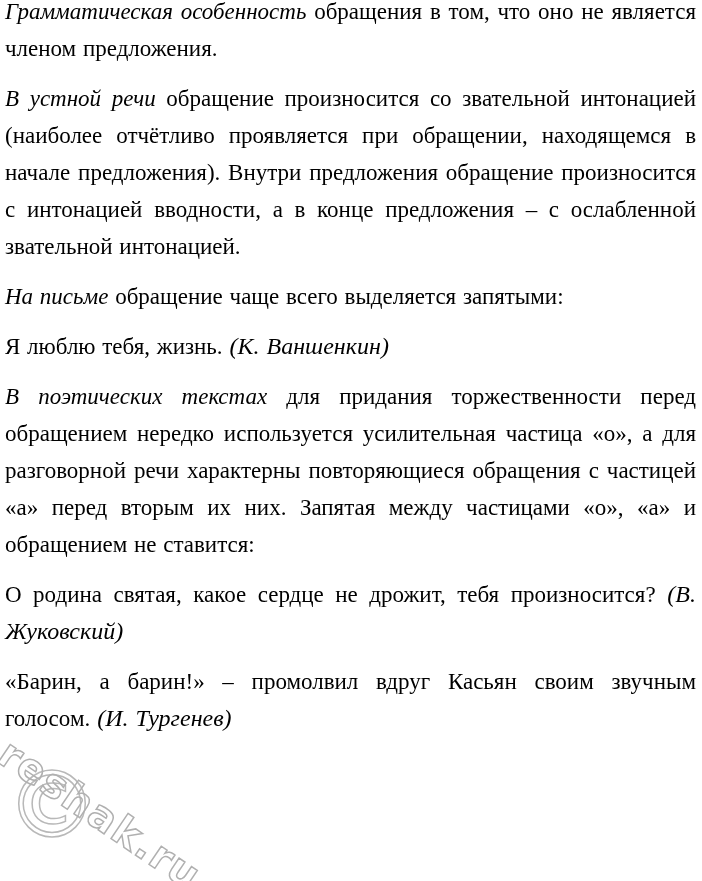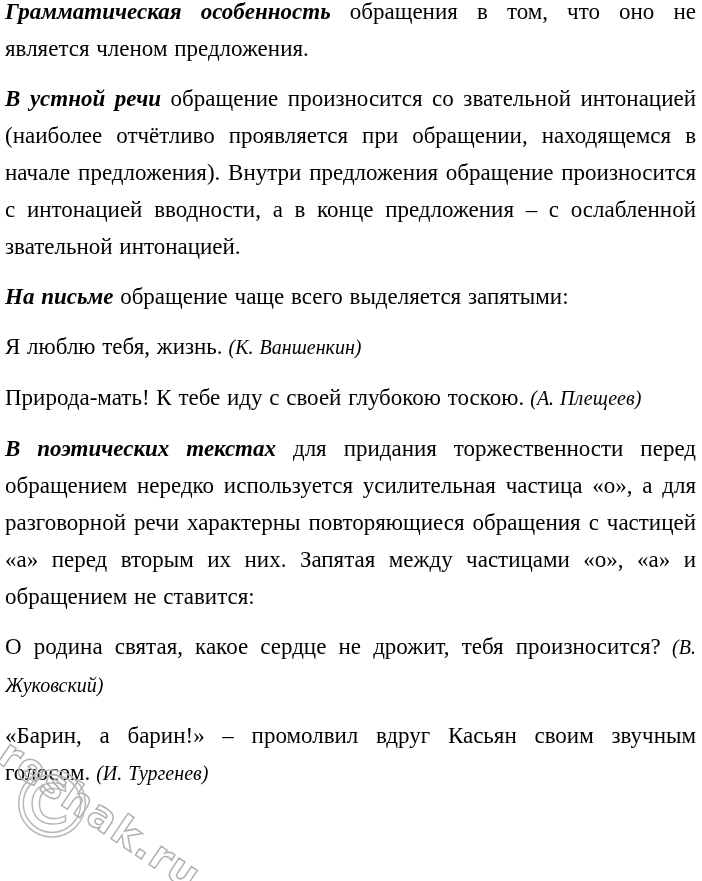--- a/index.html
+++ b/index.html
@@ -18,30 +18,30 @@
     margin-top: -7px;
   }
   p.para {
     text-align: justify;
     text-align-last: left;
     line-height: 37px;
     margin: 0 0 13px 0;
     word-spacing: 1px;
   }
   .lead {
-    font-weight: bold;
+    font-weight: normal;
     font-style: italic;
   }
   .note {
   }
   .example {
   }
   .attr {
     font-style: italic;
-    font-size: 20px;
+    font-size: 24px;
   }
   .watermark {
     position: absolute;
     left: 0;
     top: 726px;
     width: 260px;
     height: 155px;
     pointer-events: none;
     z-index: 5;
   }
@@ -77,21 +77,20 @@
 
   <p class="para"><span class="lead">Грамматическая особенность</span><span> обращения в том, что оно не является членом предложения.</span></p>
 
   <p class="para"><span class="lead">В устной речи</span><span> обращение произносится со звательной интонацией </span><span class="note">(наиболее отчётливо проявляется при обращении, находящемся в начале предложения)</span><span>. Внутри предложения обращение произносится с интонацией вводности, а в конце предложения – с ослабленной звательной интонацией.</span></p>
 
   <p class="para"><span class="lead">На письме</span><span> обращение чаще всего выделяется запятыми:</span></p>
 
   <p class="para"><span class="example">Я люблю тебя, жизнь.</span><span class="attr"> (К. Ваншенкин)</span></p>
 
 
-  <p class="para"><span class="example">Природа-мать! К тебе иду с своей глубокою тоскою.</span><span class="attr"> (А. Плещеев)</span></p>
 
   <p class="para"><span class="lead">В поэтических текстах</span><span> для придания торжественности перед обращением нередко используется усилительная частица «о», а для разговорной речи характерны повторяющиеся обращения с частицей «а» перед вторым их них. Запятая между частицами «о», «а» и обращением не ставится:</span></p>
 
   <p class="para"><span class="example">О родина святая, какое сердце не дрожит, тебя произносится?</span><span class="attr"> (В. Жуковский)</span></p>
 
   <p class="para"><span class="example">«Барин, а барин!» – промолвил вдруг Касьян своим звучным голосом.</span><span class="attr"> (И. Тургенев)</span></p>
 
 </div>
 
 <div class="watermark">

